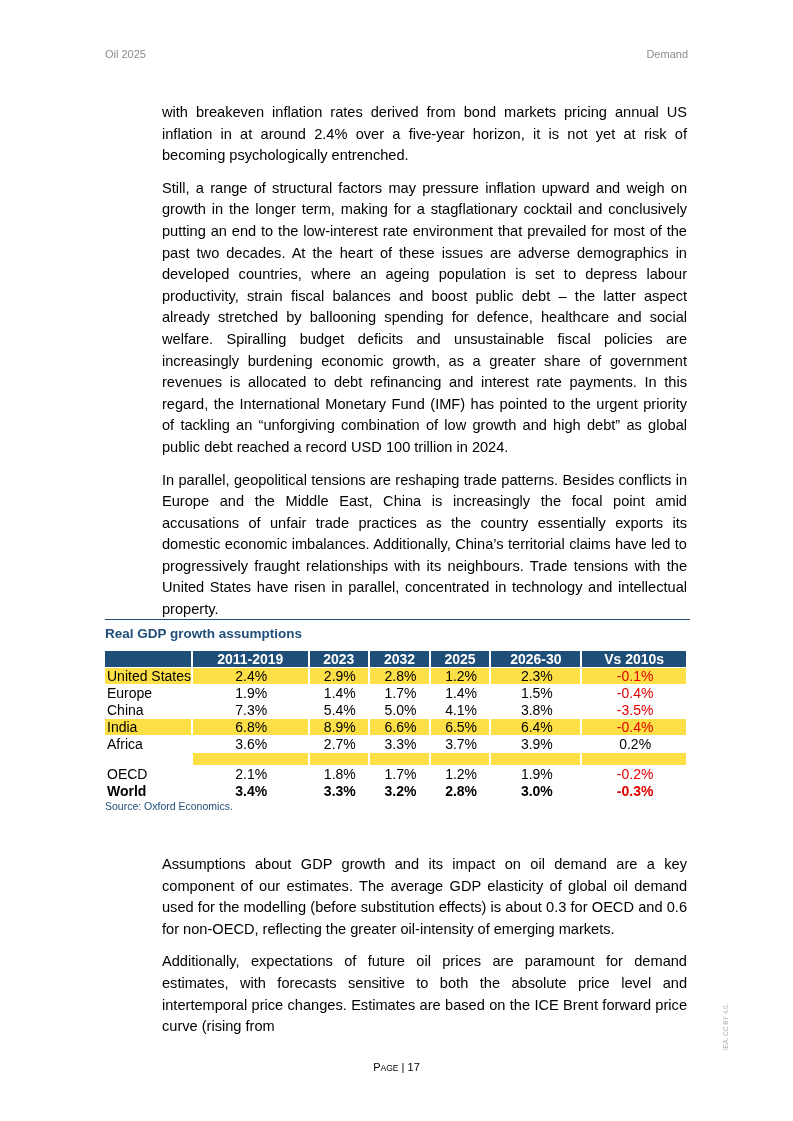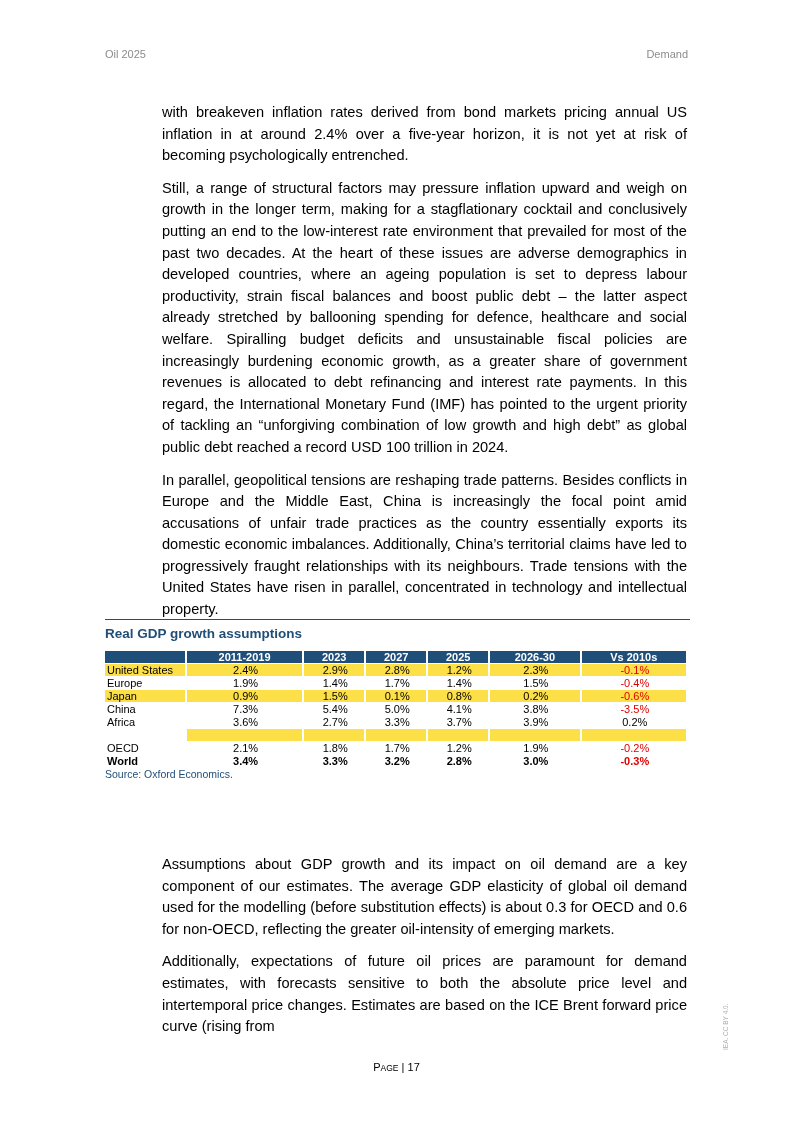--- a/index.html
+++ b/index.html
@@ -8,21 +8,21 @@
   .hdr { position: absolute; top: 48px; font-size: 11px; color: #8c8c8c; }
   .hdr.left { left: 105px; }
   .hdr.right { right: 105px; }
   .body-text { position: absolute; left: 162px; width: 525px; font-size: 14.6px;
                line-height: 21.6px; text-align: justify; }
   .body-text p { margin: 8px 0 11px 0; }
   .fig { position: absolute; left: 105px; top: 619px; width: 585px; }
   .fig-rule { border-top: 1px solid #1f4e79; }
   .fig-title { color: #1f4e79; font-weight: bold; font-size: 13.5px; margin: 6px 0 9px 0; }
   table { border-collapse: separate; border-spacing: 2px 1px; width: 585px; margin-left: -2px;
-          font-size: 11px; }
+          font-size: 14px; }
   th { background: #1f4e79; color: #fff; font-weight: bold; height: 12px; padding: 0; text-align: center; }
   th.blank { text-align: left; }
   td { height: 12px; padding: 0 0 0 2px; text-align: center; white-space: nowrap; }
   td.lbl { text-align: left; width: 78px; }
   tr.shade td { background: #fde047; }
   tr.bold td { font-weight: bold; }
   td.neg { color: #e00000; }
   .src { color: #1f4e79; font-size: 10.5px; }
   .footer { position: absolute; top: 1061px; left: 0; width: 793px; text-align: center; font-size: 11px; }
   .footer .sc { font-size: 11px; }
@@ -44,21 +44,21 @@
 
 <div class="fig">
   <div class="fig-rule"></div>
   <div class="fig-title">Real GDP growth assumptions</div>
   <table>
     <thead>
       <tr>
         <th class="blank"></th>
         <th>2011-2019</th>
         <th>2023</th>
-        <th>2027</th>
+        <th>2032</th>
         <th>2025</th>
         <th>2026-30</th>
         <th>Vs 2010s</th>
       </tr>
     </thead>
     <tbody>
       <tr class="shade">
         <td class="lbl">United States</td>
         <td>2.4%</td>
         <td>2.9%</td>
@@ -69,37 +69,37 @@
       </tr>
       <tr>
         <td class="lbl">Europe</td>
         <td>1.9%</td>
         <td>1.4%</td>
         <td>1.7%</td>
         <td>1.4%</td>
         <td>1.5%</td>
         <td class="neg">-0.4%</td>
       </tr>
-      <tr class="shade">
-        <td class="lbl">Japan</td>
-        <td>0.9%</td>
-        <td>1.5%</td>
-        <td>0.1%</td>
-        <td>0.8%</td>
-        <td>0.2%</td>
-        <td class="neg">-0.6%</td>
-      </tr>
       <tr>
         <td class="lbl">China</td>
         <td>7.3%</td>
         <td>5.4%</td>
         <td>5.0%</td>
         <td>4.1%</td>
         <td>3.8%</td>
         <td class="neg">-3.5%</td>
+      </tr>
+      <tr class="shade">
+        <td class="lbl">India</td>
+        <td>6.8%</td>
+        <td>8.9%</td>
+        <td>6.6%</td>
+        <td>6.5%</td>
+        <td>6.4%</td>
+        <td class="neg">-0.4%</td>
       </tr>
       <tr>
         <td class="lbl">Africa</td>
         <td>3.6%</td>
         <td>2.7%</td>
         <td>3.3%</td>
         <td>3.7%</td>
         <td>3.9%</td>
         <td>0.2%</td>
       </tr>

